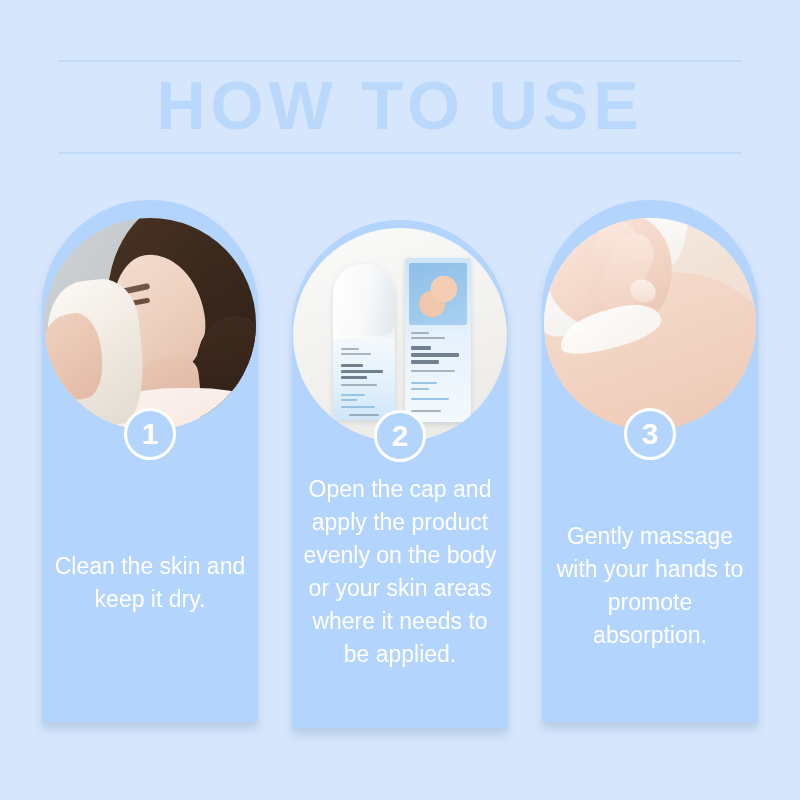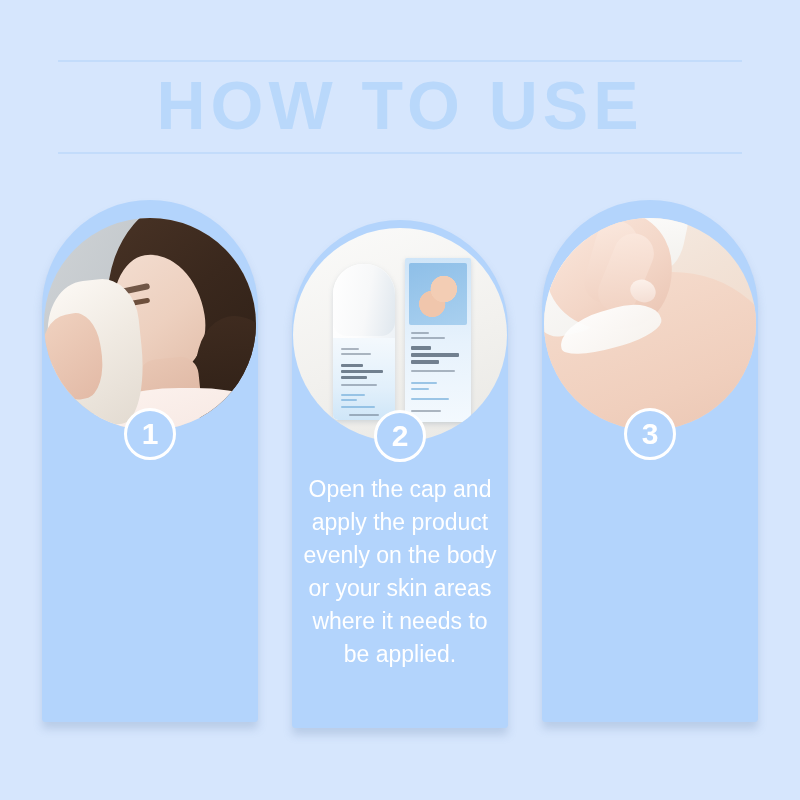--- a/index.html
+++ b/index.html
@@ -347,20 +347,21 @@
         <div class="p1-eye"></div>
         <div class="p1-lip"></div>
         <div class="p1-pony"></div>
         <div class="p1-neck"></div>
         <div class="p1-top"></div>
         <div class="p1-towel"></div>
         <div class="p1-hand"></div>
       </div>
     </div>
     <div class="badge">1</div>
+    <div class="caption">Clean the skin and keep it dry.</div>
   </div>
 
   <div class="card card-2">
     <div class="photo">
       <div class="photo-inner">
         <div class="p2-bg"></div>
 
         <div class="p2-bottle">
           <div class="p2-bottle-cap"></div>
           <div class="p2-bottle-label">
@@ -404,15 +405,16 @@
         <div class="p3-sleeve"></div>
         <div class="p3-sleeve2"></div>
         <div class="p3-hand"></div>
         <div class="p3-finger p3-f1"></div>
         <div class="p3-finger p3-f2"></div>
         <div class="p3-nail"></div>
         <div class="p3-cream"></div>
       </div>
     </div>
     <div class="badge">3</div>
+    <div class="caption">Gently massage with your hands to promote absorption.</div>
   </div>
 
 </div>
 
 </body></html>

